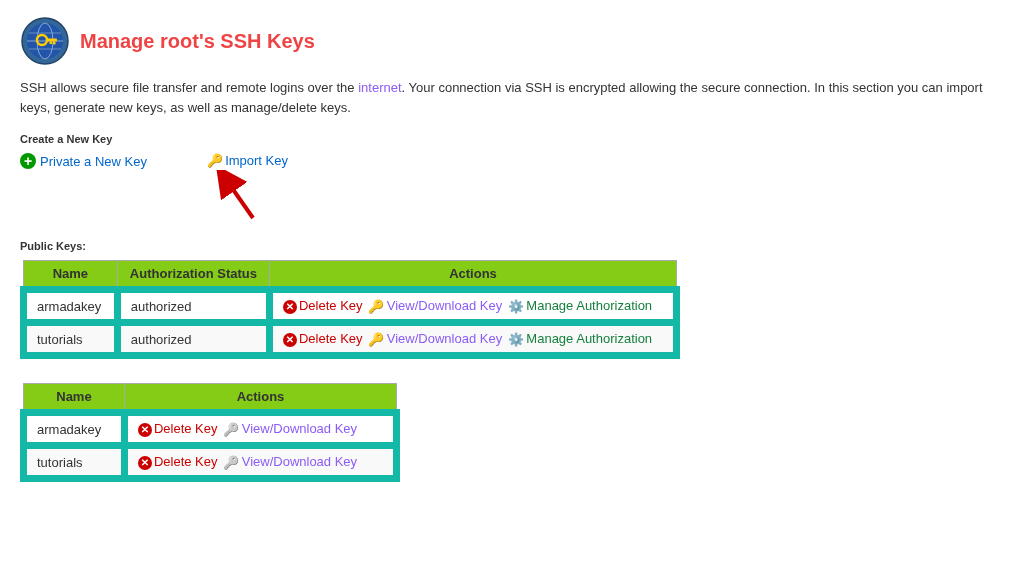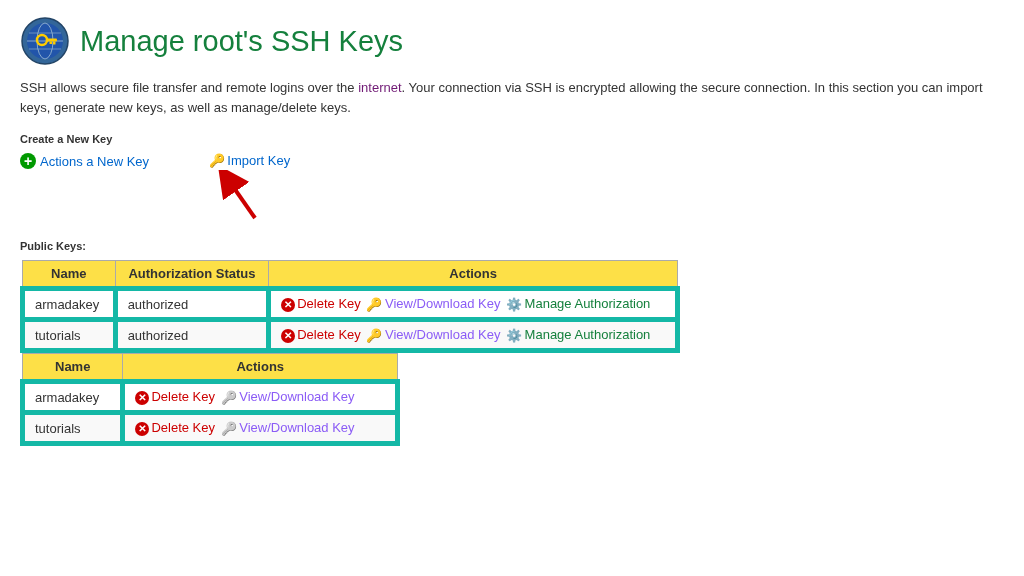--- a/index.html
+++ b/index.html
@@ -14,32 +14,32 @@
       display: flex;
       align-items: center;
       margin-bottom: 12px;
     }
     .header-icon {
       width: 50px;
       height: 50px;
       margin-right: 10px;
     }
     .page-title {
-      font-size: 29px;
-      font-weight: normal;
-      color: #15803d;
+      font-size: 20px;
+      font-weight: bold;
+      color: #ef4444;
     }
     .description {
       font-size: 13px;
       color: #333;
       margin-bottom: 16px;
       line-height: 1.5;
     }
     .description a {
-      color: #701a75;
+      color: #8b5cf6;
       text-decoration: none;
     }
     .section-title {
       font-weight: bold;
       margin-bottom: 8px;
       font-size: 11px;
     }
     .create-actions {
       display: flex;
       align-items: flex-start;
@@ -67,36 +67,37 @@
       margin-right: 4px;
       font-weight: bold;
     }
     .import-key-wrapper {
       display: flex;
       flex-direction: column;
       align-items: flex-start;
       position: relative;
     }
     .public-keys-section, .private-keys-section {
+      margin-bottom: 24px;
     }
     table {
       border-collapse: collapse;
       font-size: 13px;
     }
     .public-table { width: 660px; }
     .private-table { width: 380px; }
     table th {
-      background: #fde047;
+      background: #84cc16;
       border: 1px solid #aaa;
       padding: 5px 10px;
       text-align: center;
       font-weight: bold;
     }
     table td {
-      border: 5px solid #14b8a6;
+      border: 7px solid #14b8a6;
       padding: 5px 10px;
     }
     table tr:nth-child(even) td { background: #f9f9f9; }
     table tr:nth-child(odd) td { background: #fff; }
     .actions-cell {
       display: flex;
       align-items: center;
       gap: 6px;
     }
     .delete-link { color: #cc0000; text-decoration: none; }
@@ -166,21 +167,21 @@
 </div>
 
 <p class="description">
   SSH allows secure file transfer and remote logins over the <a href="#">internet</a>. Your connection via SSH is encrypted allowing the secure connection. In this section you can import keys, generate new keys, as well as manage/delete keys.
 </p>
 
 <div class="section-title">Create a New Key</div>
 <div class="create-actions">
   <a class="action-link" href="#">
     <span class="green-plus">+</span>
-    <span>Actions a New Key</span>
+    <span>Private a New Key</span>
   </a>
 
   <div class="import-key-wrapper">
     <a class="action-link" href="#">
       <span class="icon-key-yellow">🔑</span>
       <span>Import Key</span>
     </a>
 
     <svg class="red-arrow" width="50" height="50" viewBox="0 0 50 50">
       <defs>

